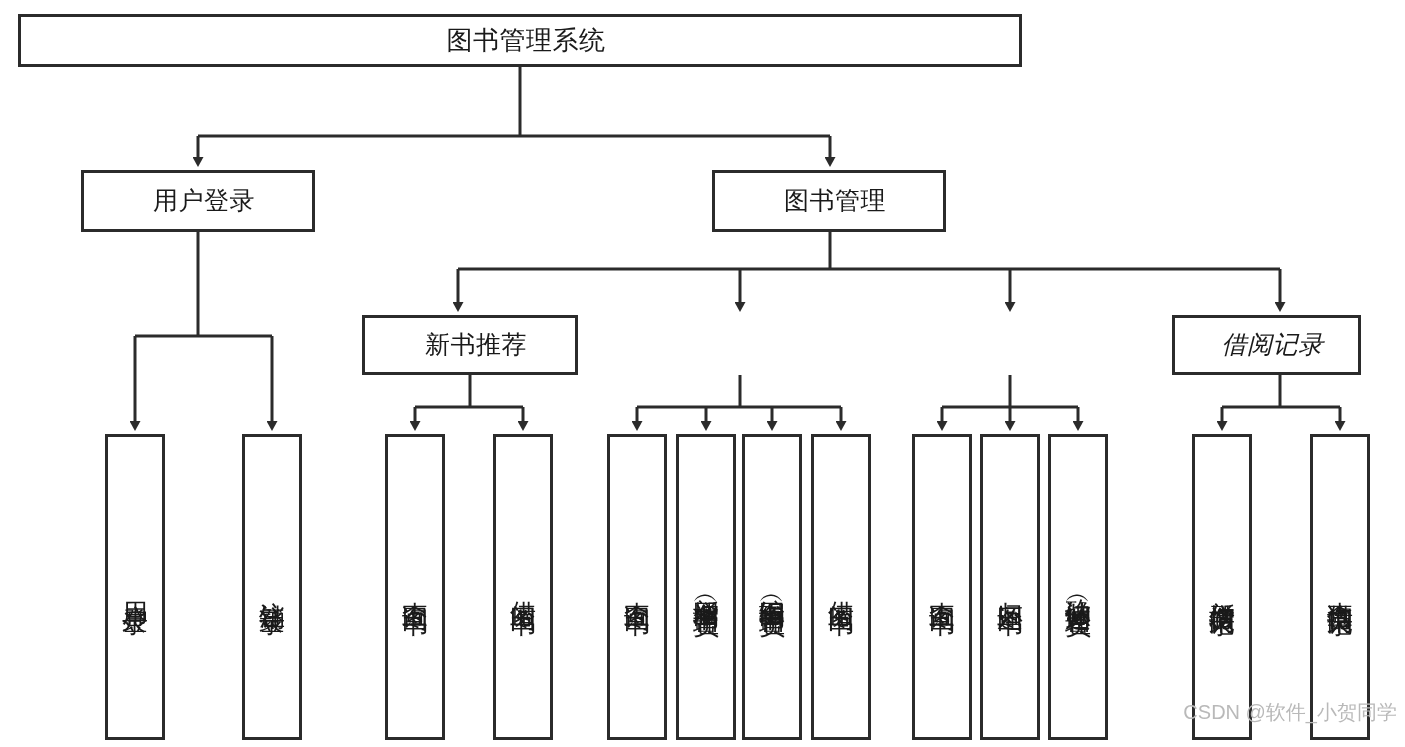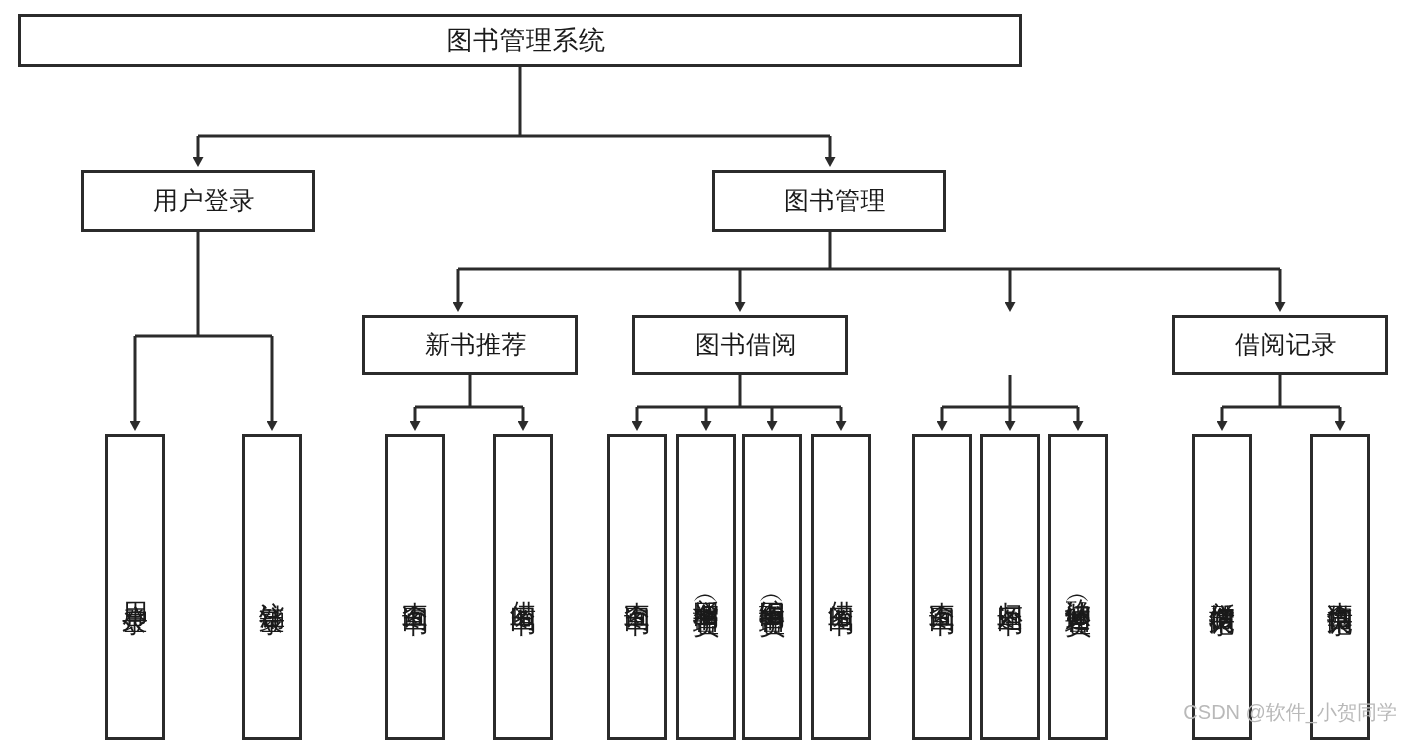--- a/index.html
+++ b/index.html
@@ -140,24 +140,21 @@
   <div class="node horiz" style="left:81px; top:170px; width:234px; height:62px;">
     <span class="label">用户登录</span>
   </div>
   <div class="node horiz" style="left:712px; top:170px; width:234px; height:62px;">
     <span class="label">图书管理</span>
   </div>
 
   <div class="node horiz" style="left:362px; top:315px; width:216px; height:60px;">
     <span class="label">新书推荐</span>
   </div>
-  <div class="node horiz" style="left:632px; top:315px; width:216px; height:60px;">
-    <span class="label">图书借阅</span>
-  </div>
-  <div class="node horiz" style="left:1172px; top:315px; width:216px; height:60px;">
+  <div class="node horiz" style="left:1172px; top:315px; width:189px; height:60px;font-style:italic;">
     <span class="label">借阅记录</span>
   </div>
 
   <div class="node vert" style="left:105px; top:434px; width:60px; height:306px;">
     <span class="label">用户登录</span>
   </div>
   <div class="node vert" style="left:242px; top:434px; width:60px; height:306px;">
     <span class="label">注销登录</span>
   </div>
 

